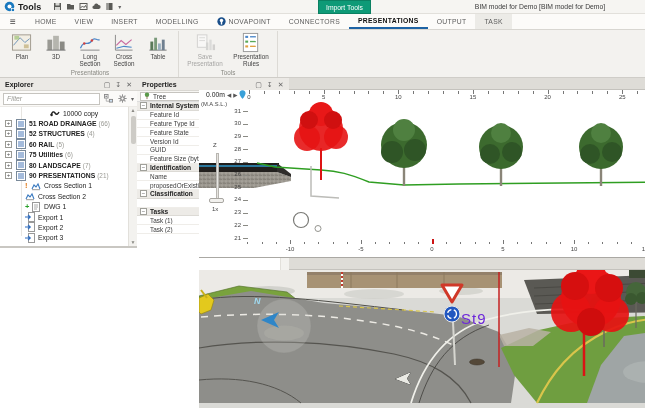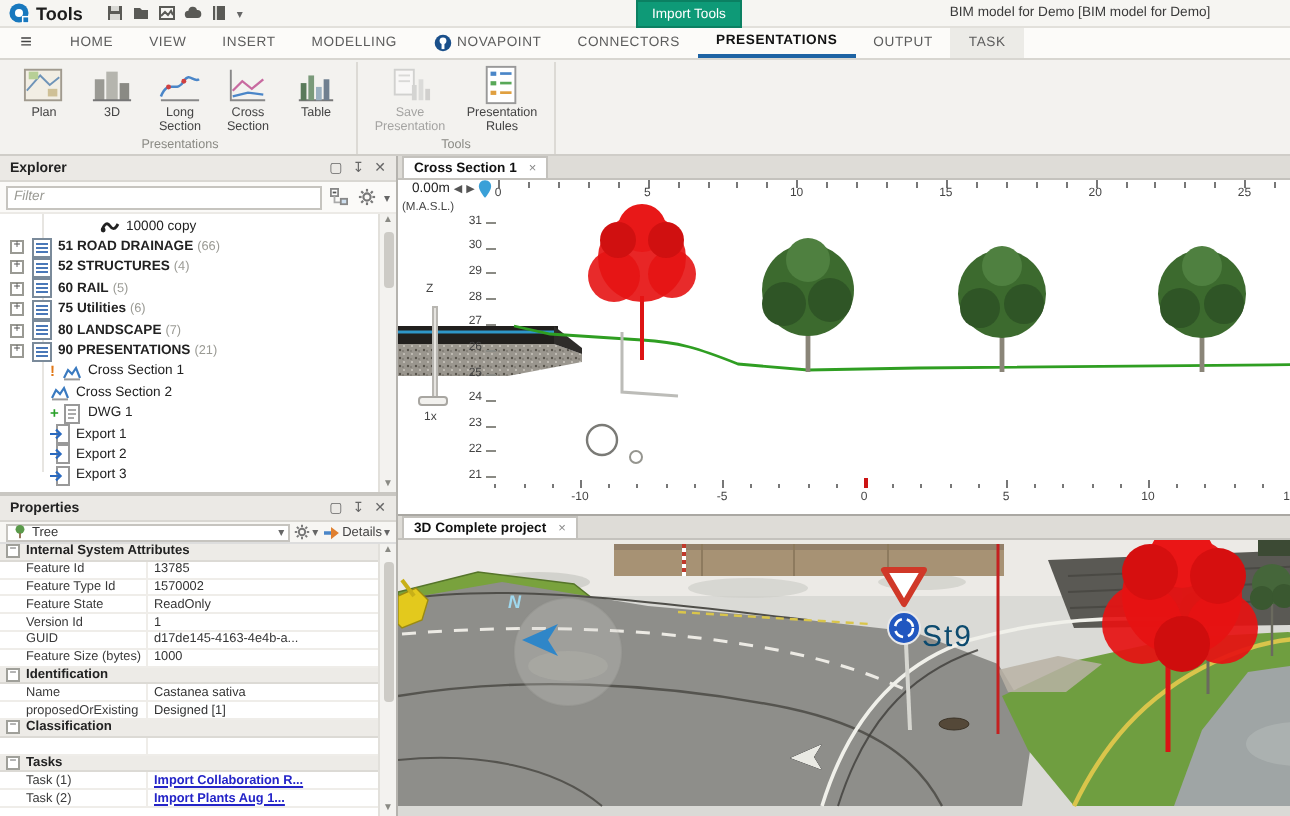--- a/index.html
+++ b/index.html
@@ -29,21 +29,21 @@
 .rgroup{display:flex;flex-direction:column;border-right:1px solid #dcdad5;padding:0 3px}
 .rbtns{display:flex;flex:1;align-items:flex-start}
 .rbtn{width:34px;display:flex;flex-direction:column;align-items:center;text-align:center;color:#444;font-size:6.3px;line-height:1.12;padding-top:1px}
 .rbtn.wide{width:46px}
 .rbtn.disabled{opacity:.45}
 .ricon{width:24px;height:21px}
 .ricon svg{width:100%;height:100%}
 .glabel{text-align:center;color:#8a8a84;font-size:6.3px;height:9px;line-height:9px}
 
 .main{flex:1;display:flex;min-height:0}
-.left{width:199px;display:flex;flex-direction:column;border-right:1px solid #b5b3ae;background:#fff}
+.left{width:199px;display:flex;flex-direction:row;border-right:1px solid #b5b3ae;background:#fff}
 .panel{display:flex;flex-direction:column;position:relative;background:#fff;min-height:0}
 .explorer{height:170px;border-bottom:2px solid #c9c7c2}
 .props{flex:1}
 .panel-h{height:13px;background:#ebe9e5;border-bottom:1px solid #d9d7d2;display:flex;align-items:center;padding:0 5px;flex:0 0 13px}
 .panel-h .ttl{font-weight:bold;font-size:7px;color:#222}
 .panel-h .sp{flex:1}
 .winbtn{color:#666;font-size:7px;margin-left:5px;line-height:1}
 .wb-max::before{content:"▢"}
 .wb-pin::before{content:"↧"}
 .wb-close::before{content:"✕"}
@@ -92,21 +92,21 @@
 .ticklbl{position:absolute;width:18px;text-align:center;font-size:6px;color:#444;z-index:2}
 .ytlbl{position:absolute;width:18px;text-align:right;font-size:6px;color:#444;z-index:2}
 .ydash{position:absolute;width:5px;height:1px;background:#8a8a84;z-index:2}
 .cs-chain{position:absolute;left:7px;top:0;display:flex;align-items:center;gap:2px;z-index:4}
 .cs-chain .val{font-size:6.8px;color:#222}
 .cs-arr{font-size:5.5px;color:#555}
 .slider-track{position:absolute;left:17px;top:63px;width:3px;height:46px;background:#e6e4e0;border:1px solid #b8b6b1;z-index:3}
 .slider-handle{position:absolute;left:10px;top:108px;width:15px;height:5px;background:#f2f1ee;border:1px solid #a8a6a1;border-radius:2px;z-index:4}
 .scene3d{flex:1;position:relative;overflow:hidden;background:#dadad6}
 .s3d-svg{position:absolute;left:0;top:0;width:480px;height:134px}
-.st9{position:absolute;left:262px;top:40px;font-size:15px;color:#0c4a6e;z-index:3;letter-spacing:1px}
+.st9{position:absolute;left:262px;top:40px;font-size:15px;color:#6d28d9;z-index:3;letter-spacing:1px}
 .nlabel{position:absolute;left:55px;top:26px;font-size:9px;font-weight:bold;color:#9fd8ee;font-style:italic;z-index:3}
 </style>
 </head>
 <body>
 
 <div class="app">
 
   <div class="titlebar">
     <span class="qlogo"><svg viewBox="0 0 12 12">
           <circle cx="6" cy="6" r="5.2" fill="#1878be"></circle>

